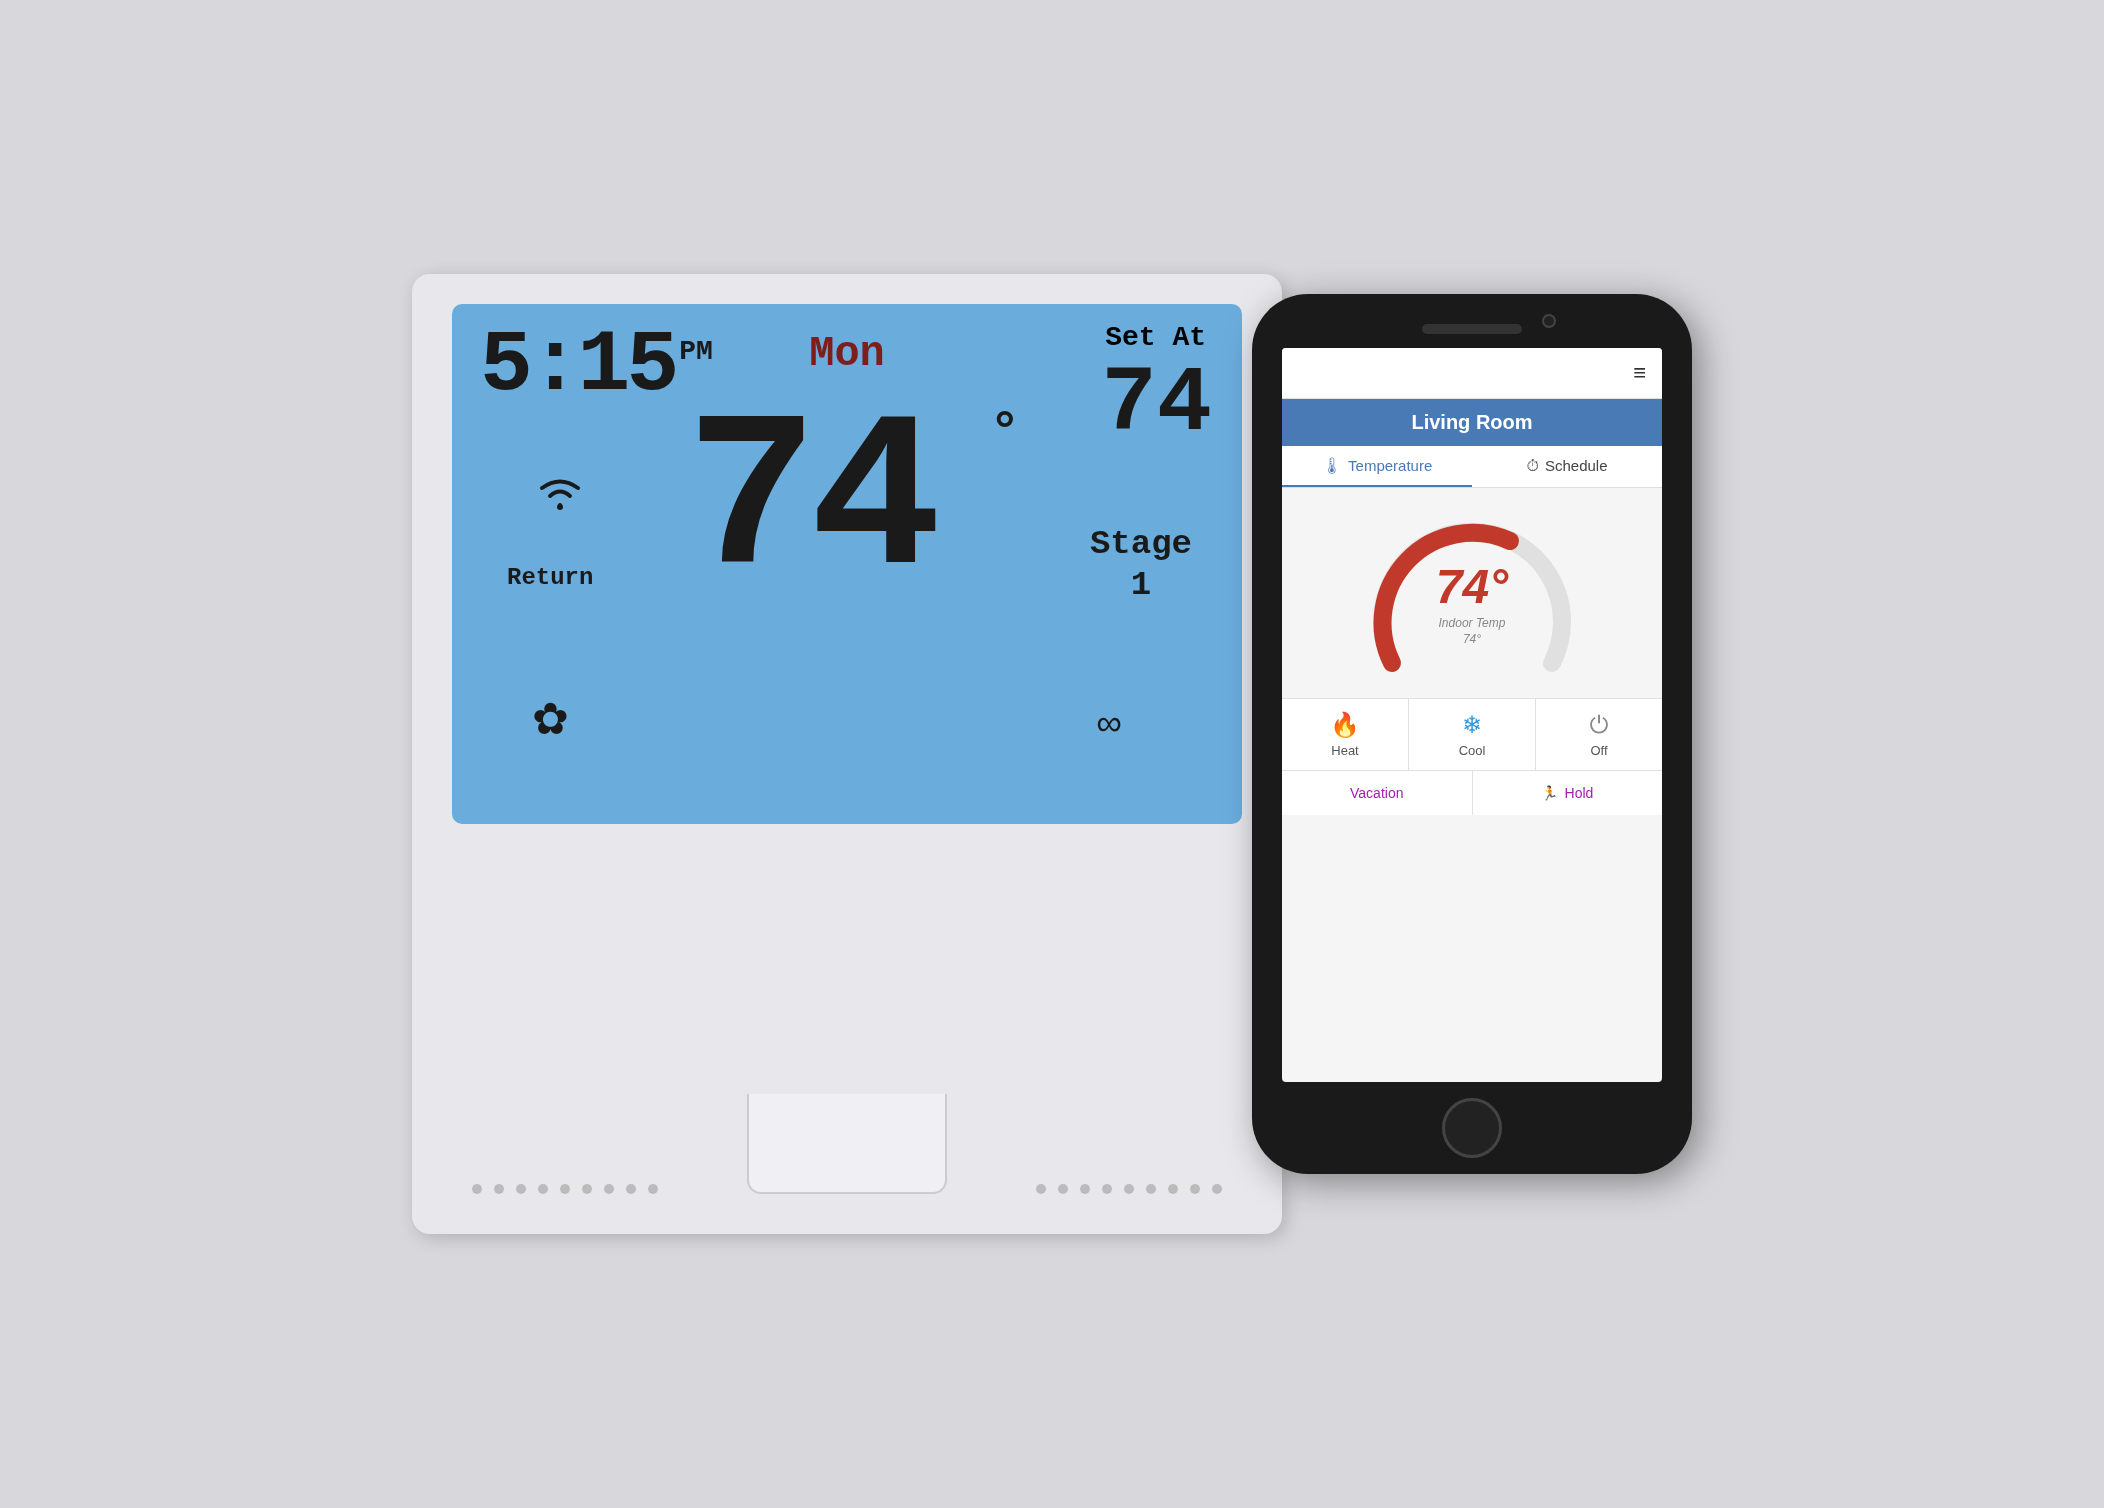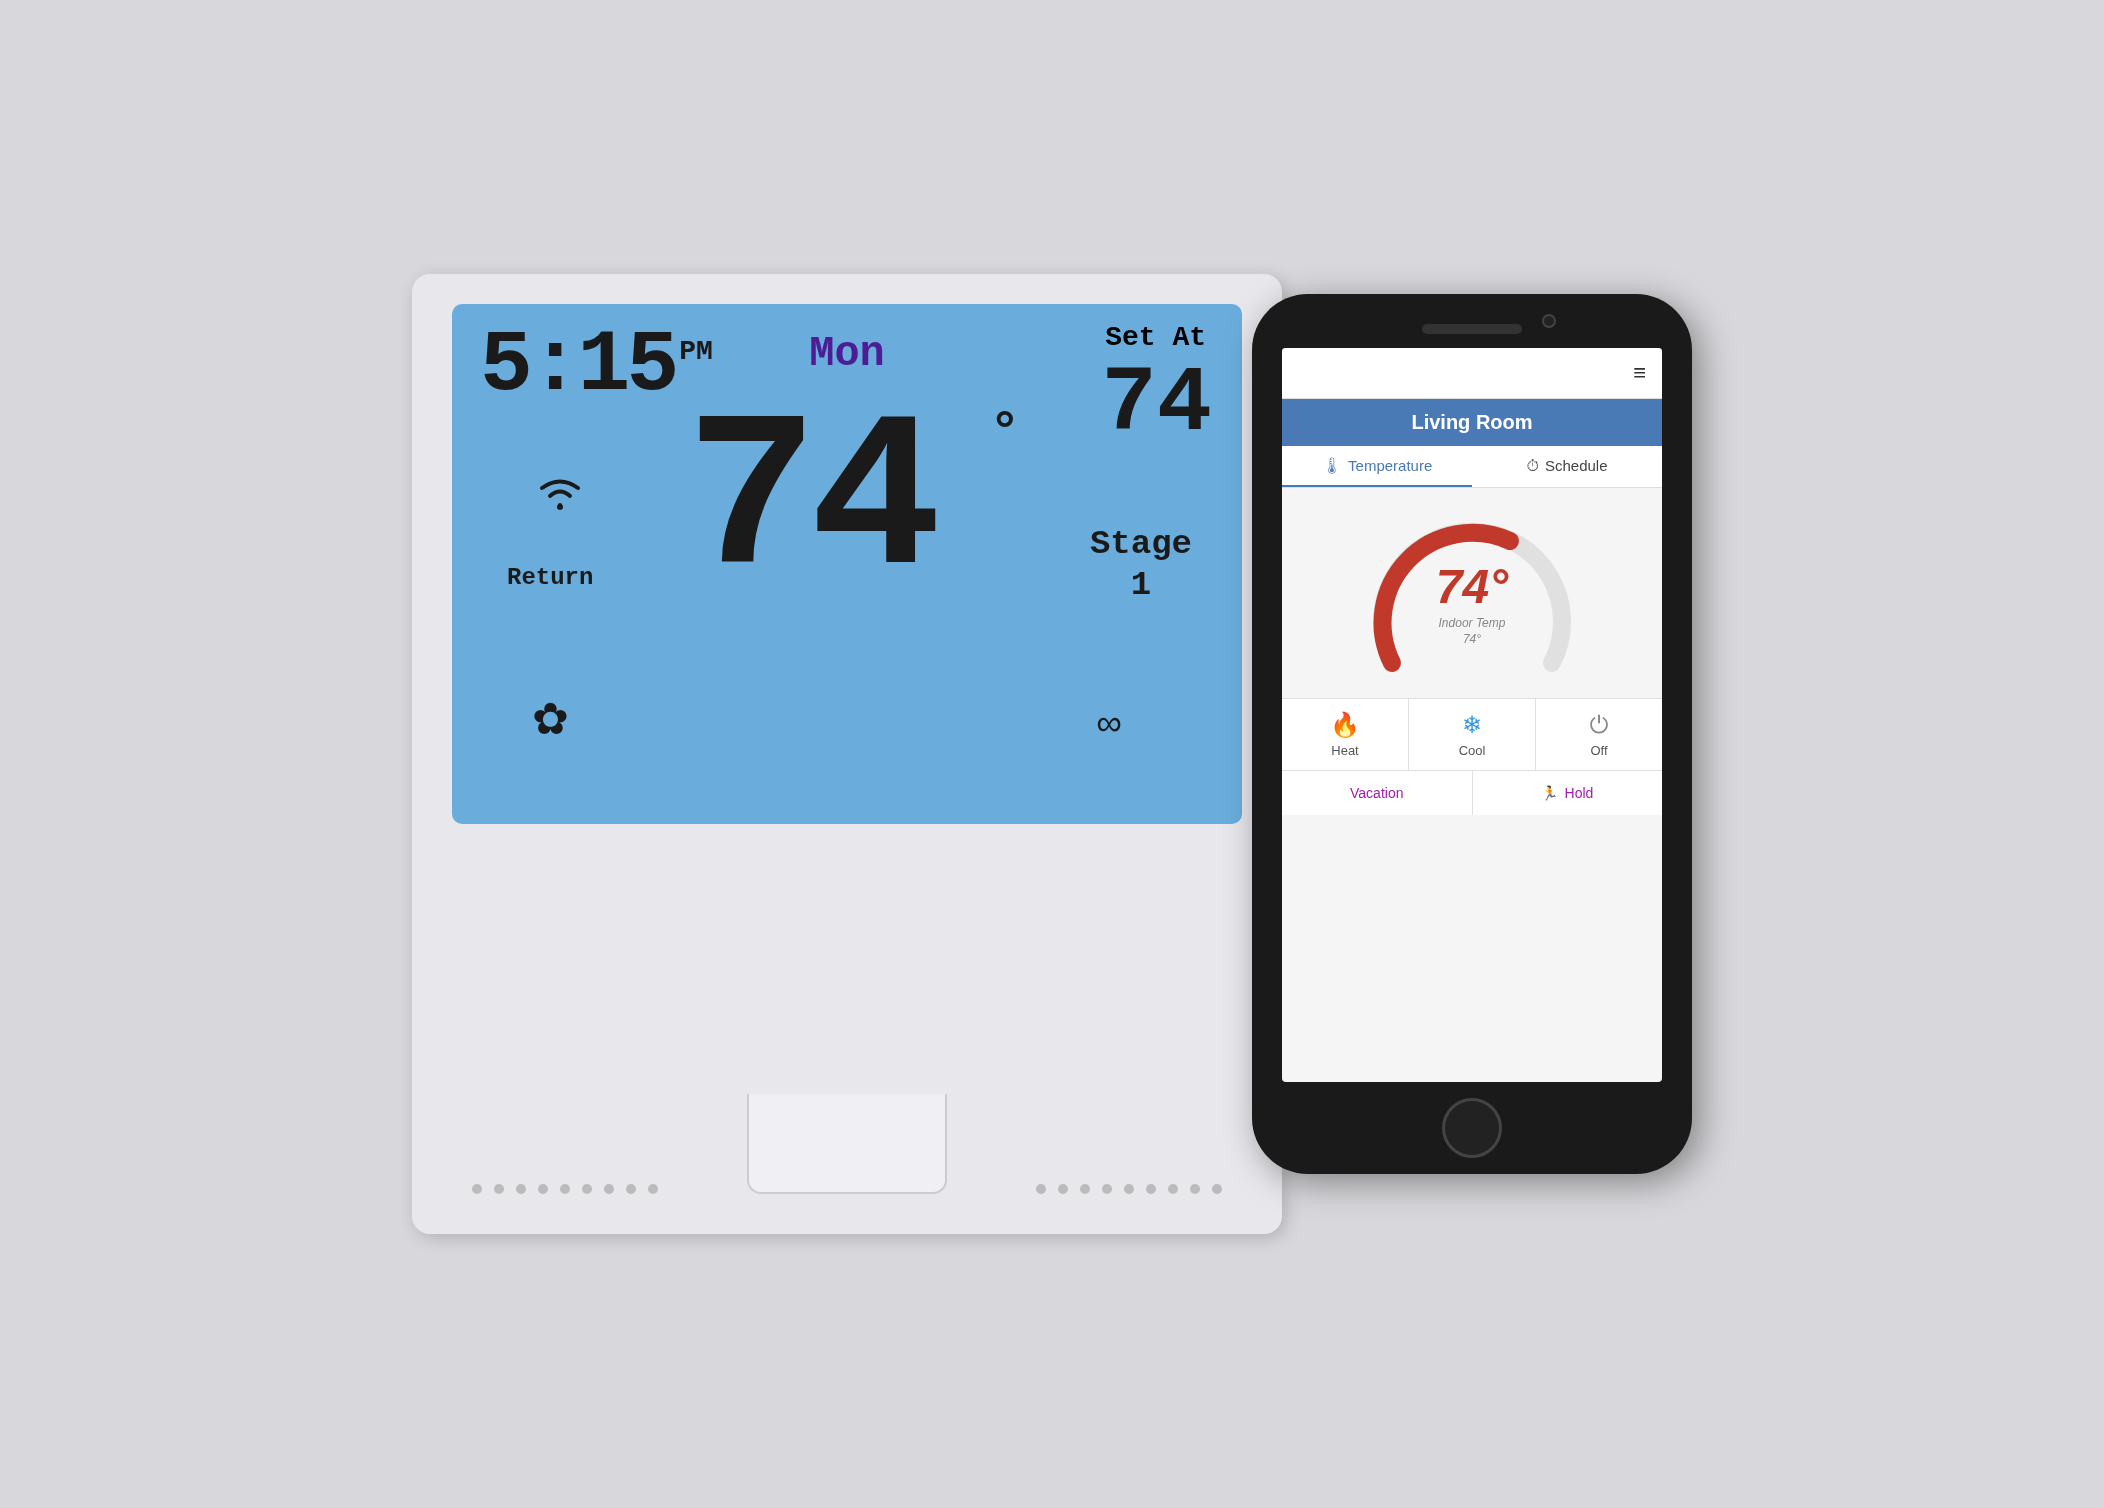--- a/index.html
+++ b/index.html
@@ -68,21 +68,21 @@
       margin-left: 4px;
     }
 
     .screen-day {
       position: absolute;
       top: 26px;
       left: 50%;
       transform: translateX(-50%);
       font-size: 42px;
       font-weight: 600;
-      color: #4c1d95;
+      color: #7f1d1d;
       font-family: 'Courier New', monospace;
     }
 
     .screen-setat-label {
       position: absolute;
       top: 18px;
       right: 36px;
       font-size: 28px;
       font-weight: 600;
       color: #000000;

